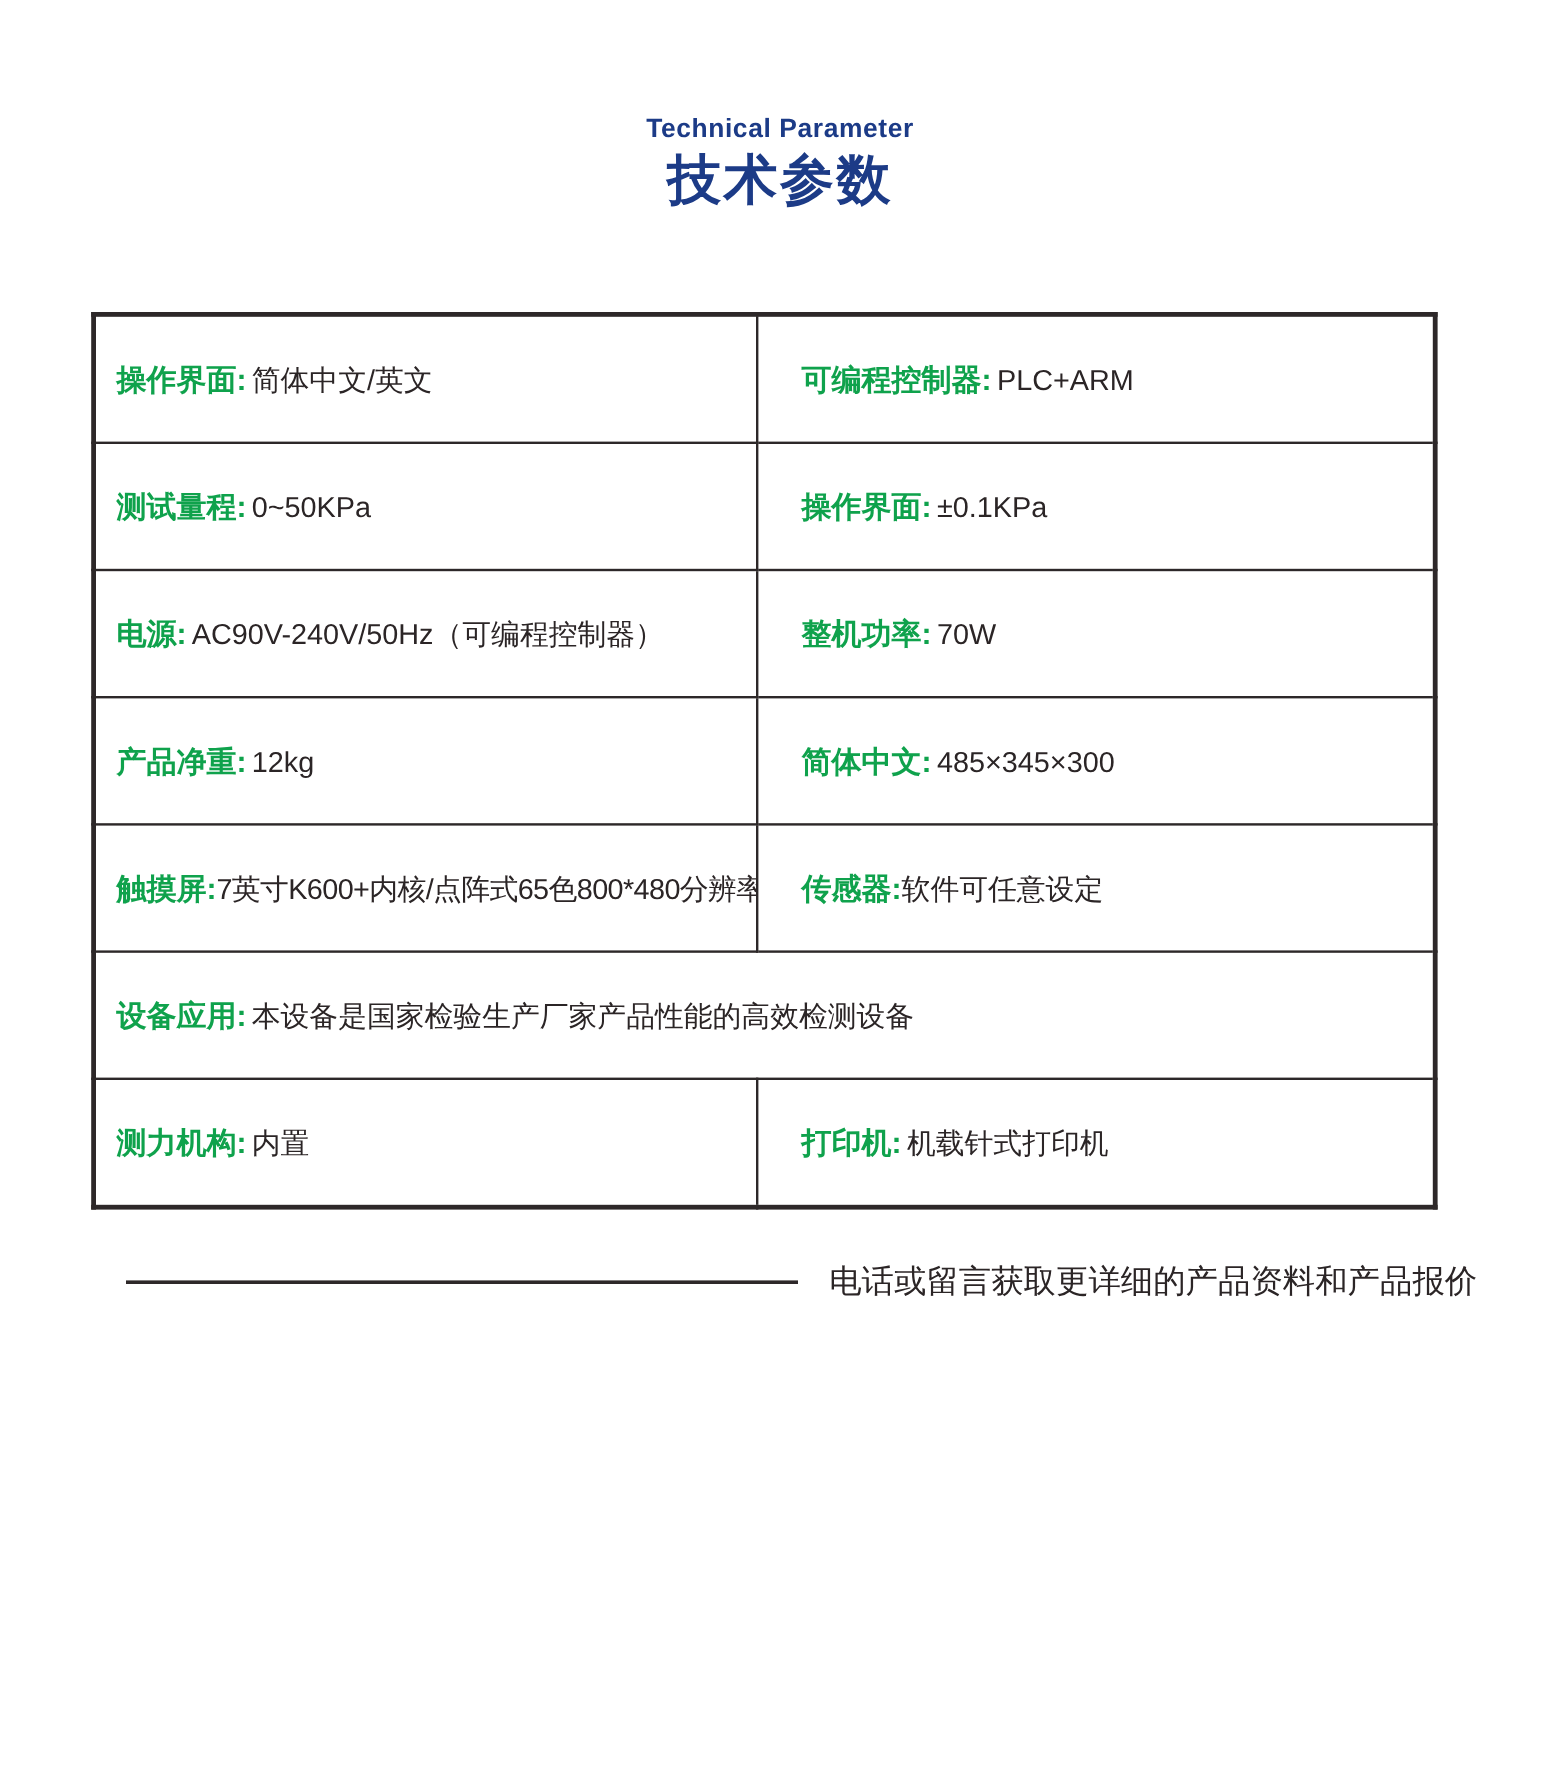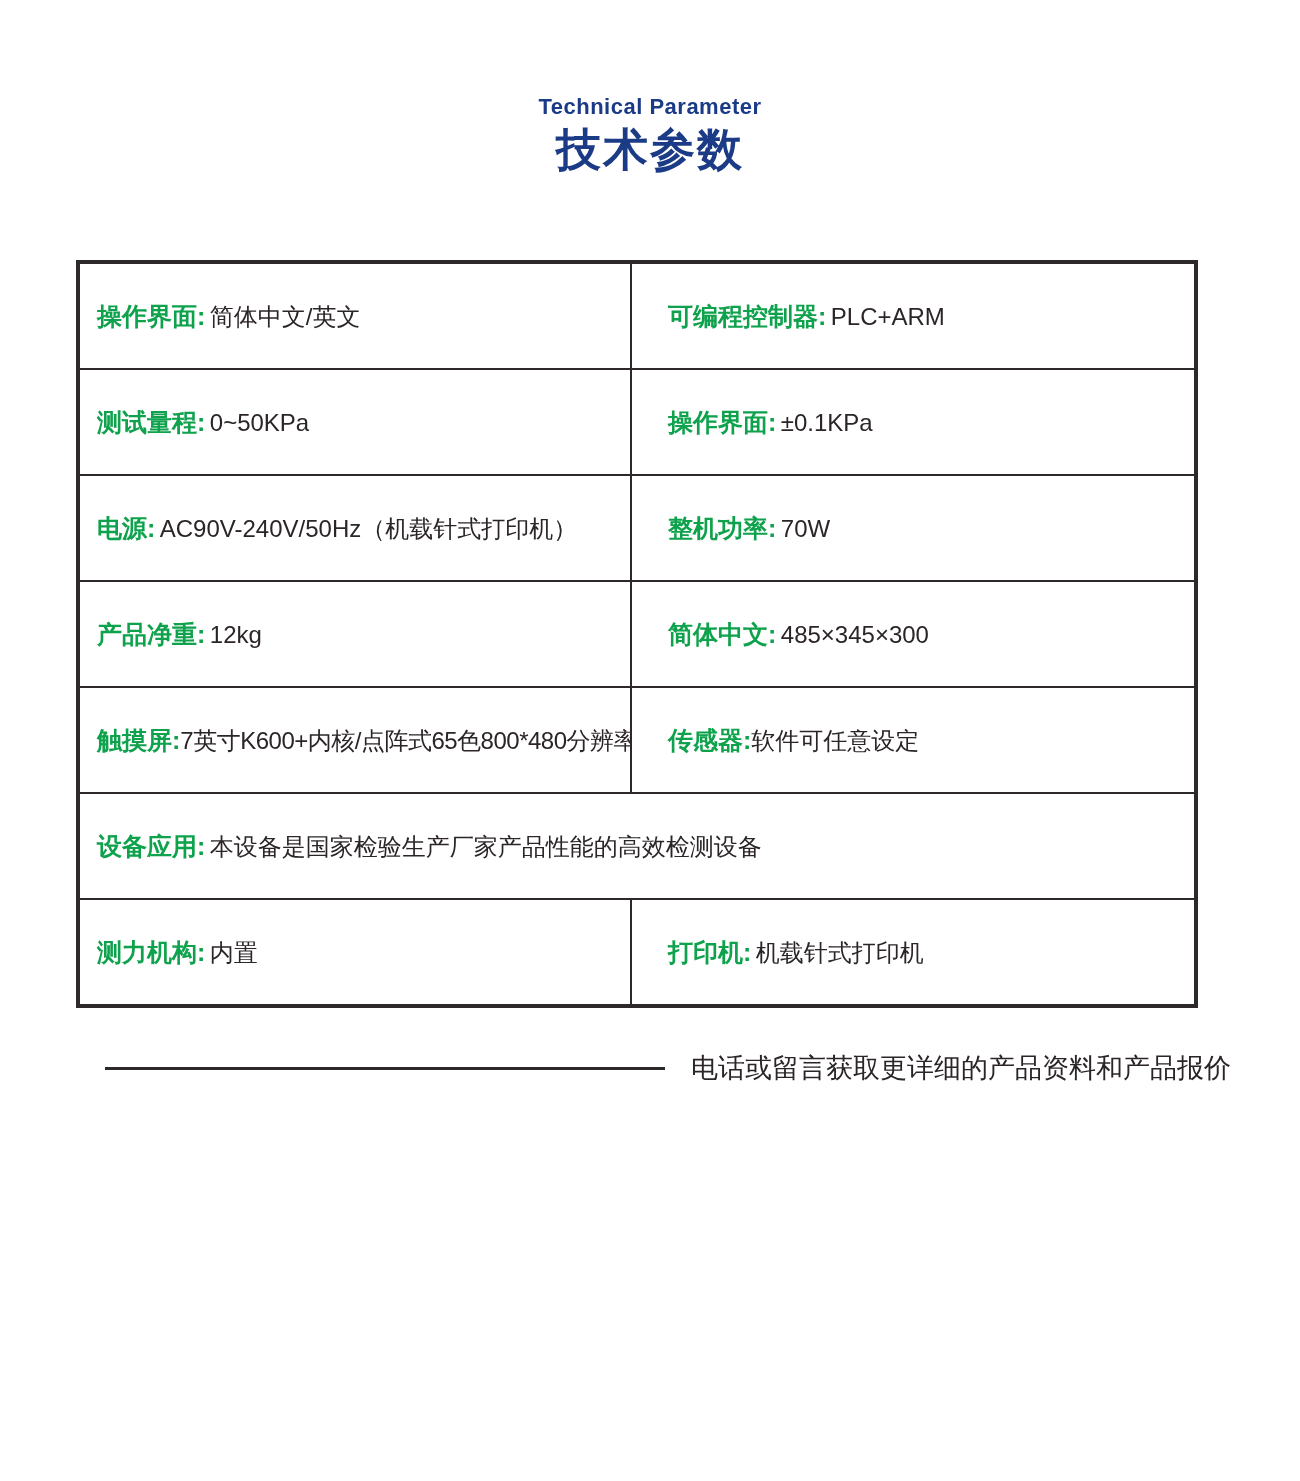--- a/index.html
+++ b/index.html
@@ -124,21 +124,21 @@
           <span class="spec-value">0~50KPa</span>
         </td>
         <td class="right-cell">
           <span class="spec-label">操作界面:</span>
           <span class="spec-value">±0.1KPa</span>
         </td>
       </tr>
       <tr>
         <td>
           <span class="spec-label">电源:</span>
-          <span class="spec-value">AC90V-240V/50Hz（机载针式打印机）</span>
+          <span class="spec-value">AC90V-240V/50Hz（可编程控制器）</span>
         </td>
         <td class="right-cell">
           <span class="spec-label">整机功率:</span>
           <span class="spec-value">70W</span>
         </td>
       </tr>
       <tr>
         <td>
           <span class="spec-label">产品净重:</span>
           <span class="spec-value">12kg</span>

